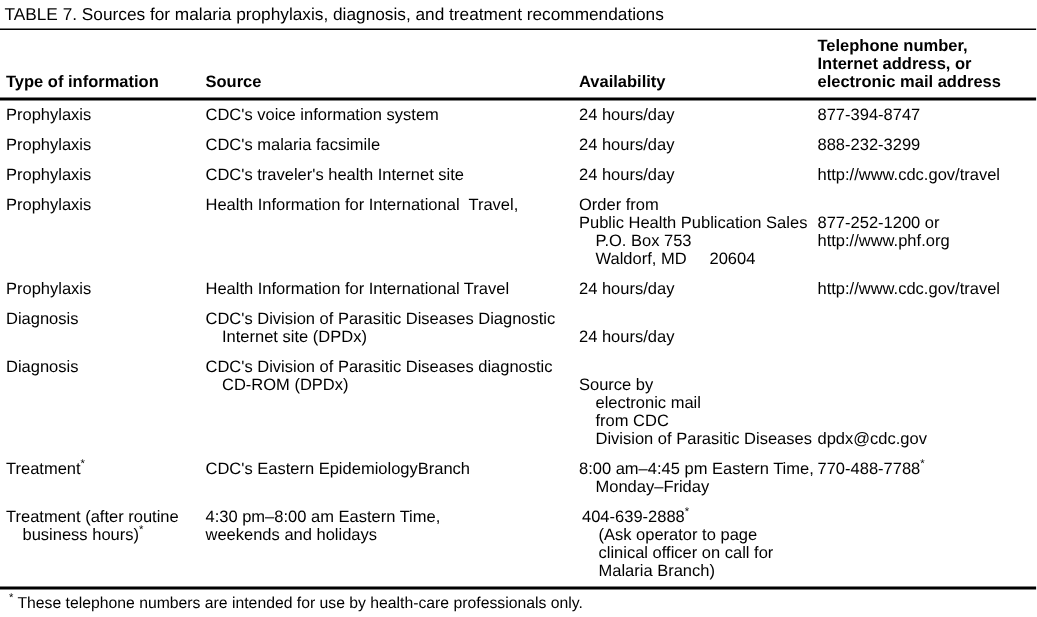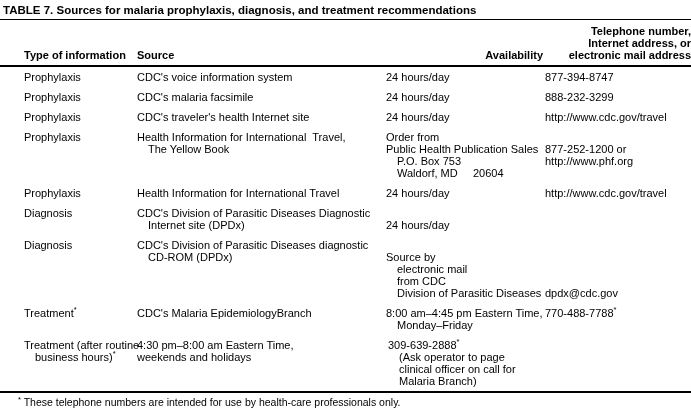--- a/index.html
+++ b/index.html
@@ -13,59 +13,59 @@
     width: 691px;
     height: 411px;
     box-sizing: border-box;
     overflow: hidden;
     background: #ffffff;
     padding-top: 2px;
     font-size: 11px;
     line-height: 12px;
   }
   .table-title {
-    font-weight: bold;
+    font-weight: normal;
     font-size: 11.5px;
     line-height: 13px;
     padding: 2px 0 2px 3px;
     white-space: pre;
   }
   .rule-thin { border-top: 1px solid #000; }
   .rule-thick { border-top: 2px solid #000; }
   .grid {
     display: grid;
     grid-template-columns: 137px 249px 157px 1fr;
   }
   .thead {
     align-items: end;
     font-weight: bold;
     padding: 5px 0 4px 0;
   }
-  .thead .hc { text-align: right; }
+  .thead .hc { text-align: left; }
   .thead .hsrc { padding-right: 60px; }
-  .c1 { padding-left: 4px; margin-left: 20px; }
+  .c1 { padding-left: 4px; }
   .c4 { padding-left: 2px; }
   .tbody { padding-top: 4px; }
   .trow { margin-bottom: 8px; }
   .trow:last-child { margin-bottom: 4px; }
   .line {
     white-space: pre;
     min-height: 12px;
   }
   .ind { padding-left: 11px; }
   .it { }
   sup {
     font-size: 7.5px;
     line-height: 0;
     vertical-align: super;
   }
   .footnote {
     font-size: 10.5px;
     line-height: 12px;
-    padding: 3px 0 0 18px;
+    padding: 3px 0 0 6px;
     white-space: pre-wrap;
   }
 </style>
 </head>
 <body>
 
 <div class="page">
 
   <div class="table-title">TABLE 7. Sources for malaria prophylaxis, diagnosis, and treatment recommendations</div>
 
@@ -126,21 +126,20 @@
         <div class="cell c4">
           <div class="line"><span>http://www.cdc.gov/travel</span></div>
         </div>
       </div>
       <div class="trow grid">
         <div class="cell c1">
           <div class="line"><span>Prophylaxis</span></div>
         </div>
         <div class="cell c2">
           <div class="line it"><span>Health Information for International  Travel,</span></div>
-          <div class="line ind it"><span>The Yellow Book</span></div>
         </div>
         <div class="cell c3">
           <div class="line"><span>Order from</span></div>
           <div class="line"><span>Public Health Publication Sales</span></div>
           <div class="line ind"><span>P.O. Box 753</span></div>
           <div class="line ind"><span>Waldorf, MD     20604</span></div>
         </div>
         <div class="cell c4">
           <div class="line">&nbsp;</div>
           <div class="line"><span>877-252-1200 or</span></div>
@@ -198,41 +197,41 @@
           <div class="line">&nbsp;</div>
           <div class="line">&nbsp;</div>
           <div class="line"><span>dpdx@cdc.gov</span></div>
         </div>
       </div>
       <div class="trow grid">
         <div class="cell c1">
           <div class="line"><span>Treatment</span><sup>*</sup></div>
         </div>
         <div class="cell c2">
-          <div class="line"><span>CDC's Malaria EpidemiologyBranch</span></div>
+          <div class="line"><span>CDC's Eastern EpidemiologyBranch</span></div>
         </div>
         <div class="cell c3">
           <div class="line"><span>8:00 am–4:45 pm Eastern Time,</span></div>
           <div class="line ind"><span>Monday–Friday</span></div>
         </div>
         <div class="cell c4">
           <div class="line"><span>770-488-7788</span><sup>*</sup></div>
         </div>
       </div>
       <div class="trow grid">
         <div class="cell c1">
           <div class="line"><span>Treatment (after routine</span></div>
           <div class="line ind"><span>business hours)</span><sup>*</sup></div>
         </div>
         <div class="cell c3">
           <div class="line"><span>4:30 pm–8:00 am Eastern Time,</span></div>
           <div class="line"><span>weekends and holidays</span></div>
         </div>
         <div class="cell c4">
-          <div class="line"><span>309-639-2888</span><sup>*</sup></div>
+          <div class="line"><span>404-639-2888</span><sup>*</sup></div>
           <div class="line ind"><span>(Ask operator to page</span></div>
           <div class="line ind"><span>clinical officer on call for</span></div>
           <div class="line ind"><span>Malaria Branch)</span></div>
         </div>
       </div>
     </div>
 
   <div class="rule-thick"></div>
 
   <div class="footnote"><sup>*</sup><span> These telephone numbers are intended for use by health-care professionals only.</span></div>

